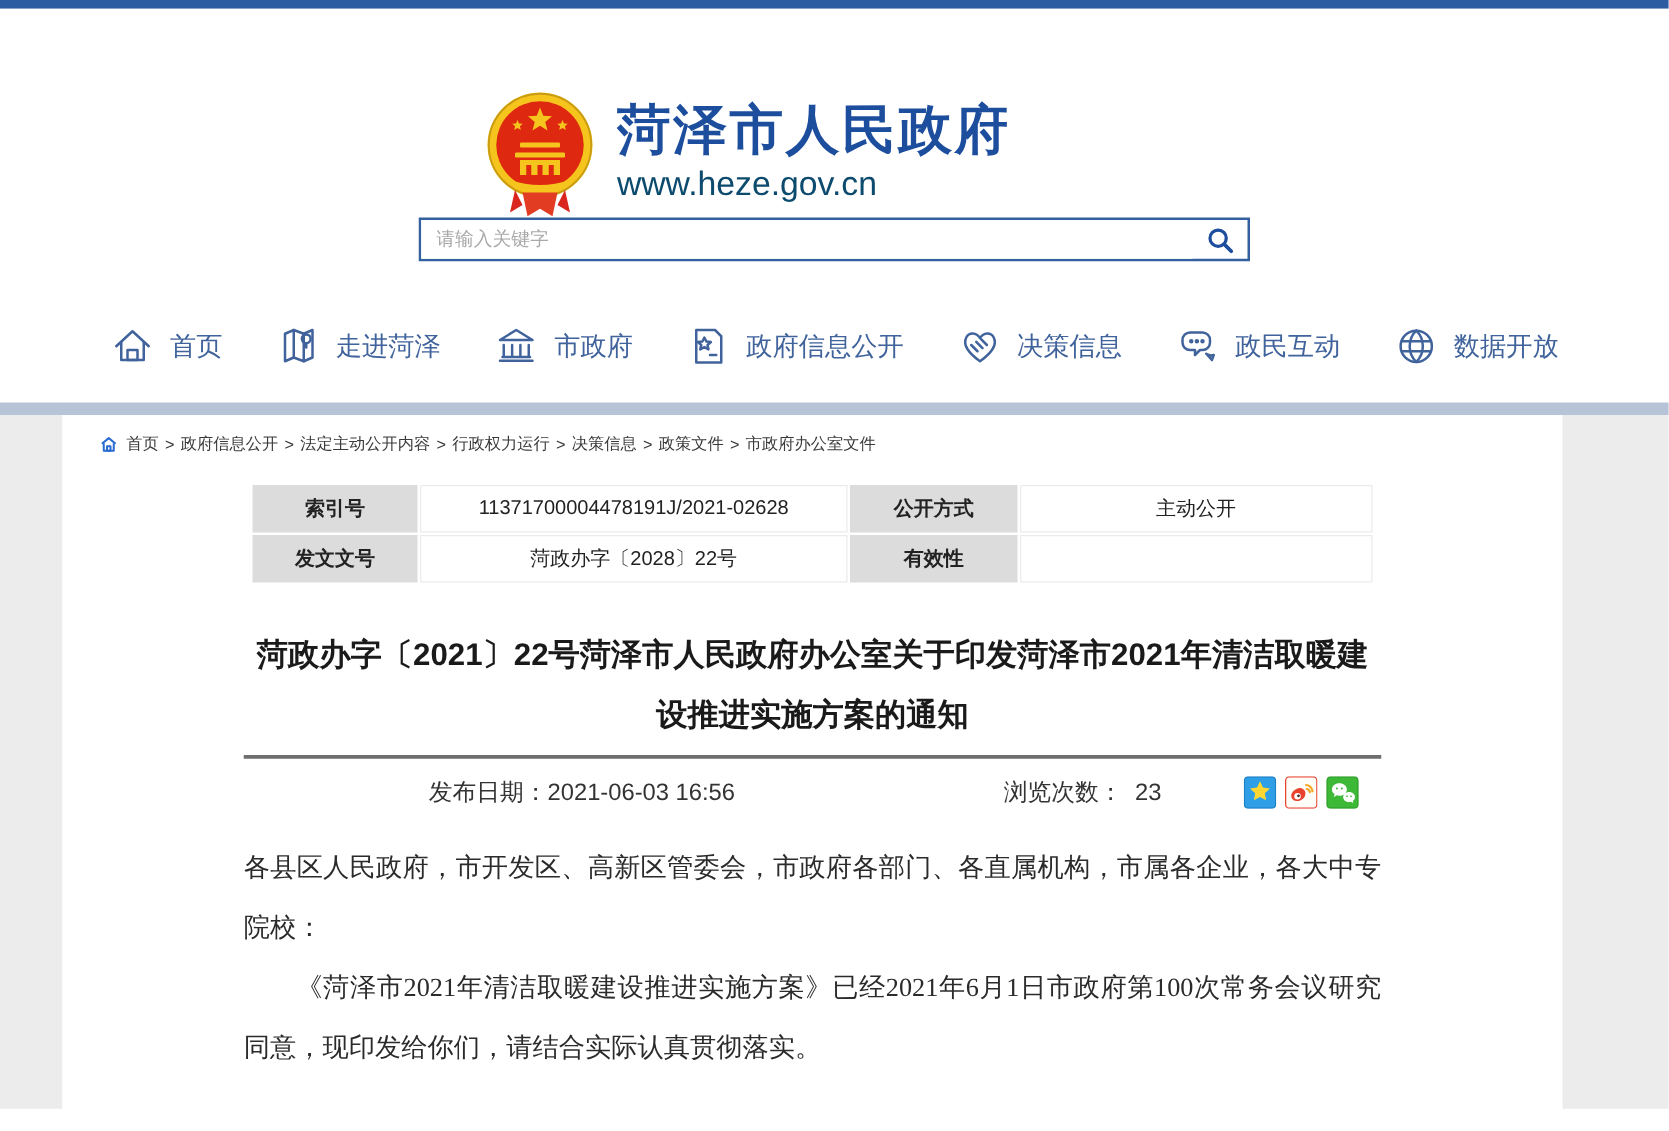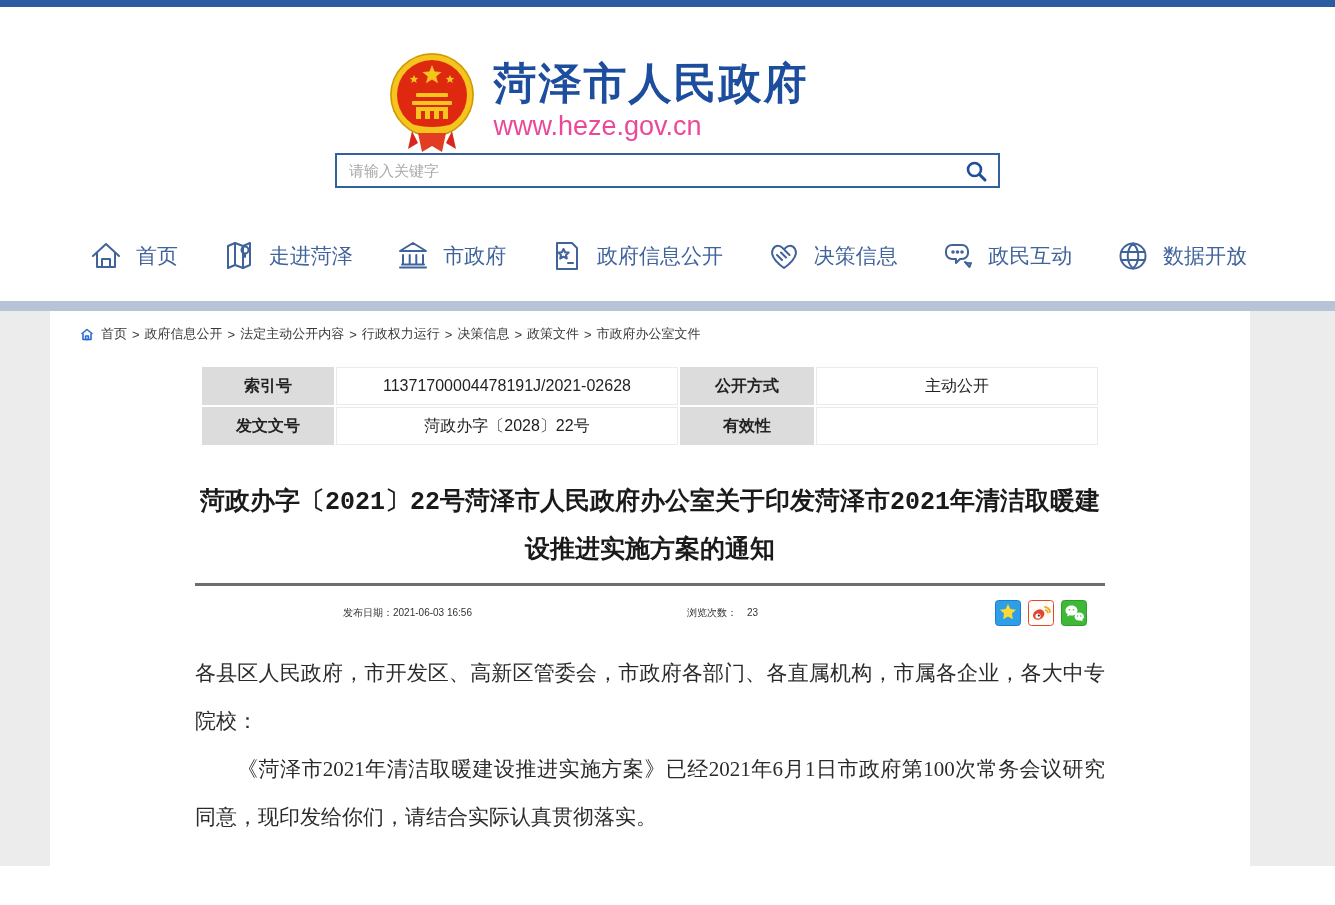--- a/index.html
+++ b/index.html
@@ -3,27 +3,27 @@
 <meta charset="utf-8">
 <style>
   * { margin:0; padding:0; box-sizing:border-box; }
   html,body { width:1335px; height:905px; overflow:hidden; background:#ffffff;
               font-family:"Liberation Sans", sans-serif; }
 
   
   .topbar { height:7px; background:#2b5ba1; }
 
   
-  .header { background:#fff; padding-top:42px; }
+  .header { background:#fff; padding-top:63px; }
   .header-inner { width:560px; margin:0 auto; display:flex; align-items:center; }
   .emblem { width:88px; height:104px; flex:0 0 88px; }
   .header-text { margin-left:18px; }
   .site-name { font-size:43px; font-weight:bold; color:#1d4e9e; letter-spacing:2px;
                font-family:"Liberation Sans", sans-serif; line-height:1.1; }
-  .site-url { font-size:27px; color:#ec4899; margin-top:4px; }
+  .site-url { font-size:27px; color:#0c4a6e; margin-top:4px; }
 
   
   .search-row { display:flex; justify-content:center; }
   .search-box { width:665px; height:35px; border:2px solid #33609f; display:flex;
                 align-items:center; background:#fff; }
   .search-input { flex:1; border:none; outline:none; font-size:15px; color:#333;
                   padding:0 12px; height:100%; font-family:"Liberation Sans",sans-serif; }
   .search-input::placeholder { color:#a9a9a9; }
   .search-btn { width:44px; height:100%; border:none; background:transparent; cursor:pointer;
                 display:flex; align-items:center; justify-content:center; }
@@ -55,23 +55,23 @@
   .meta-table { width:900px; margin:22px auto 0 auto; border-collapse:separate;
                 border-spacing:2px; }
   .meta-table td { height:38px; text-align:center; vertical-align:middle; font-size:16px; }
   .meta-table td.lbl { background:#dcdcdc; font-weight:bold; color:#222; }
   .meta-table td.val { background:#fff; border:1px solid #ebebeb; color:#222; }
   .c1 { width:141px; } .c2 { width:353px; } .c3 { width:143px; } .c4 { width:303px; }
 
   
   .article { width:910px; margin:0 auto; }
   .doc-title { margin-top:32px; text-align:center; font-size:25px; font-weight:bold;
-               color:#1a1a1a; line-height:48px; font-family:Liberation Mono, monospace; }
+               color:#1a1a1a; line-height:48px; font-family:Liberation Sans, sans-serif; }
   .title-rule { margin-top:8px; border-bottom:3px solid #6e6e6e; }
-  .date-row { margin-top:13px; display:flex; align-items:center; font-size:10px; color:#333; height:28px; }
+  .date-row { margin-top:13px; display:flex; align-items:center; font-size:19px; color:#333; height:28px; }
   .date-group { margin-left:148px; }
   .views-group { margin-left:215px; }
   .views-group .num { margin-left:10px; }
   .share { margin-left:auto; margin-right:18px; display:flex; gap:7px; }
   .share-icon { width:26px; height:26px; cursor:pointer; display:block; }
 
   .body-text { margin-top:22px; font-family:"Liberation Serif", serif; font-size:21px;
                color:#2b2b2b; line-height:48px; text-align:justify; }
   .body-text p.indent { text-indent:2em; }
 </style>

